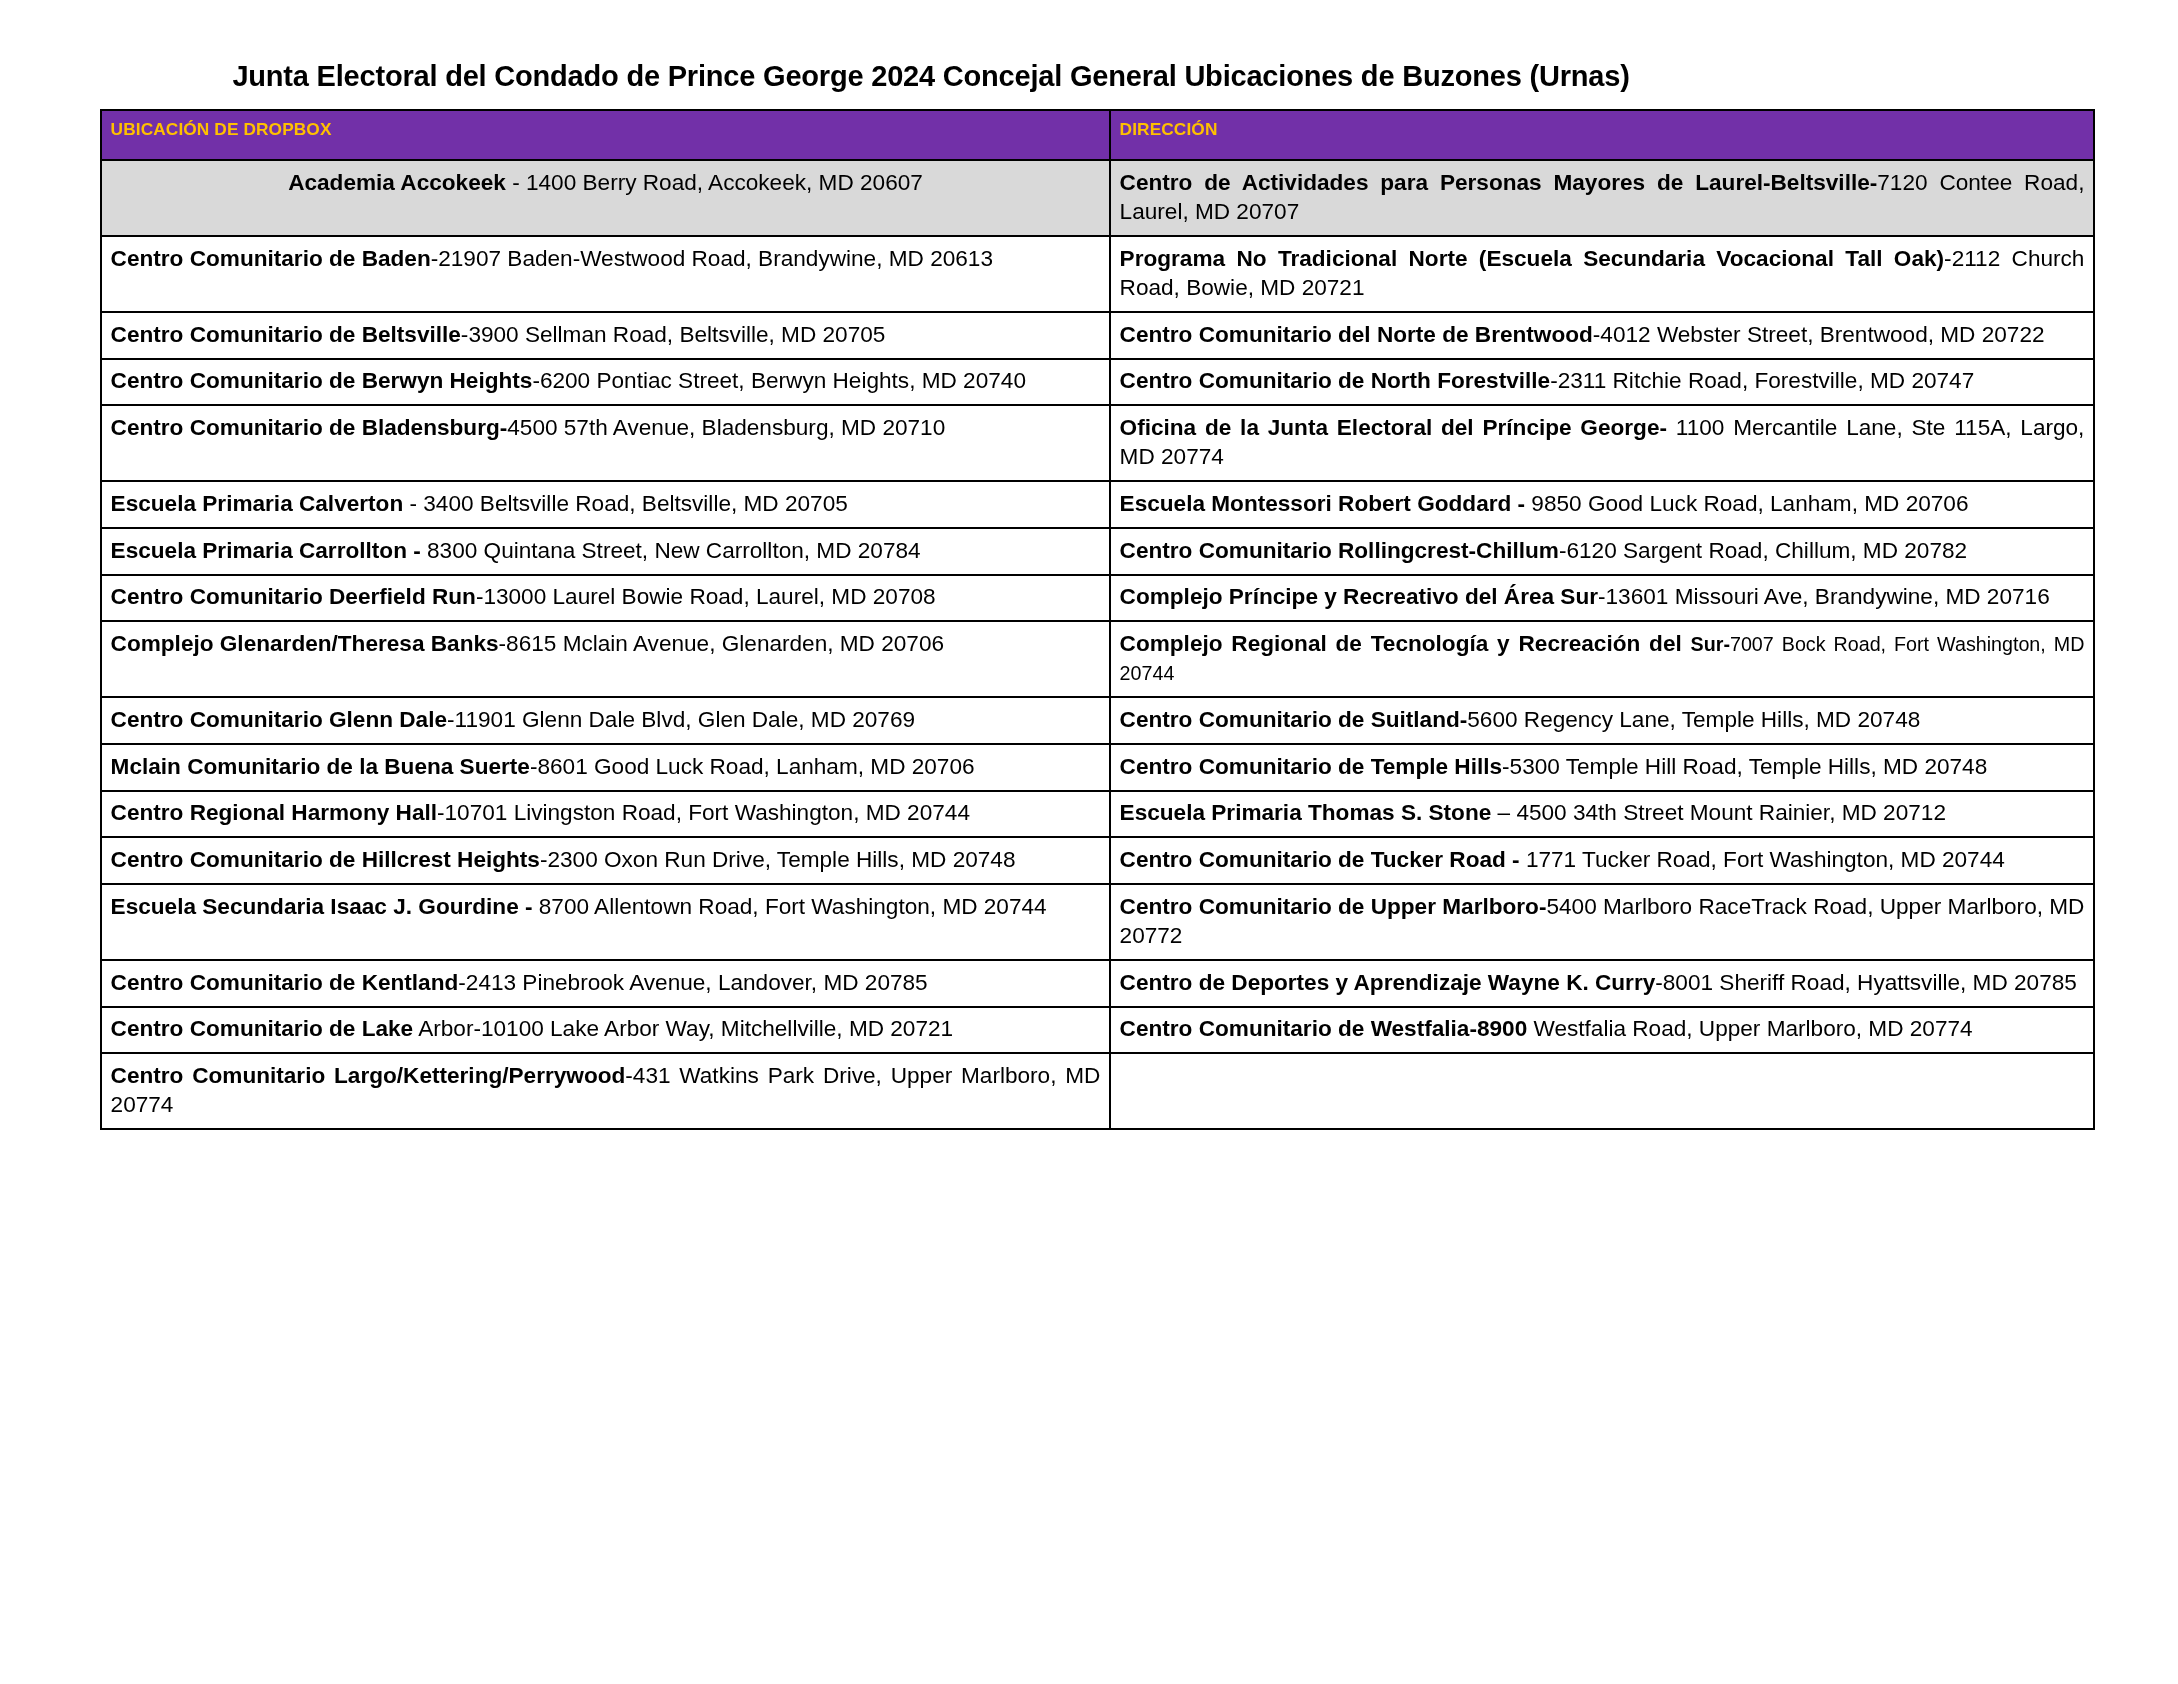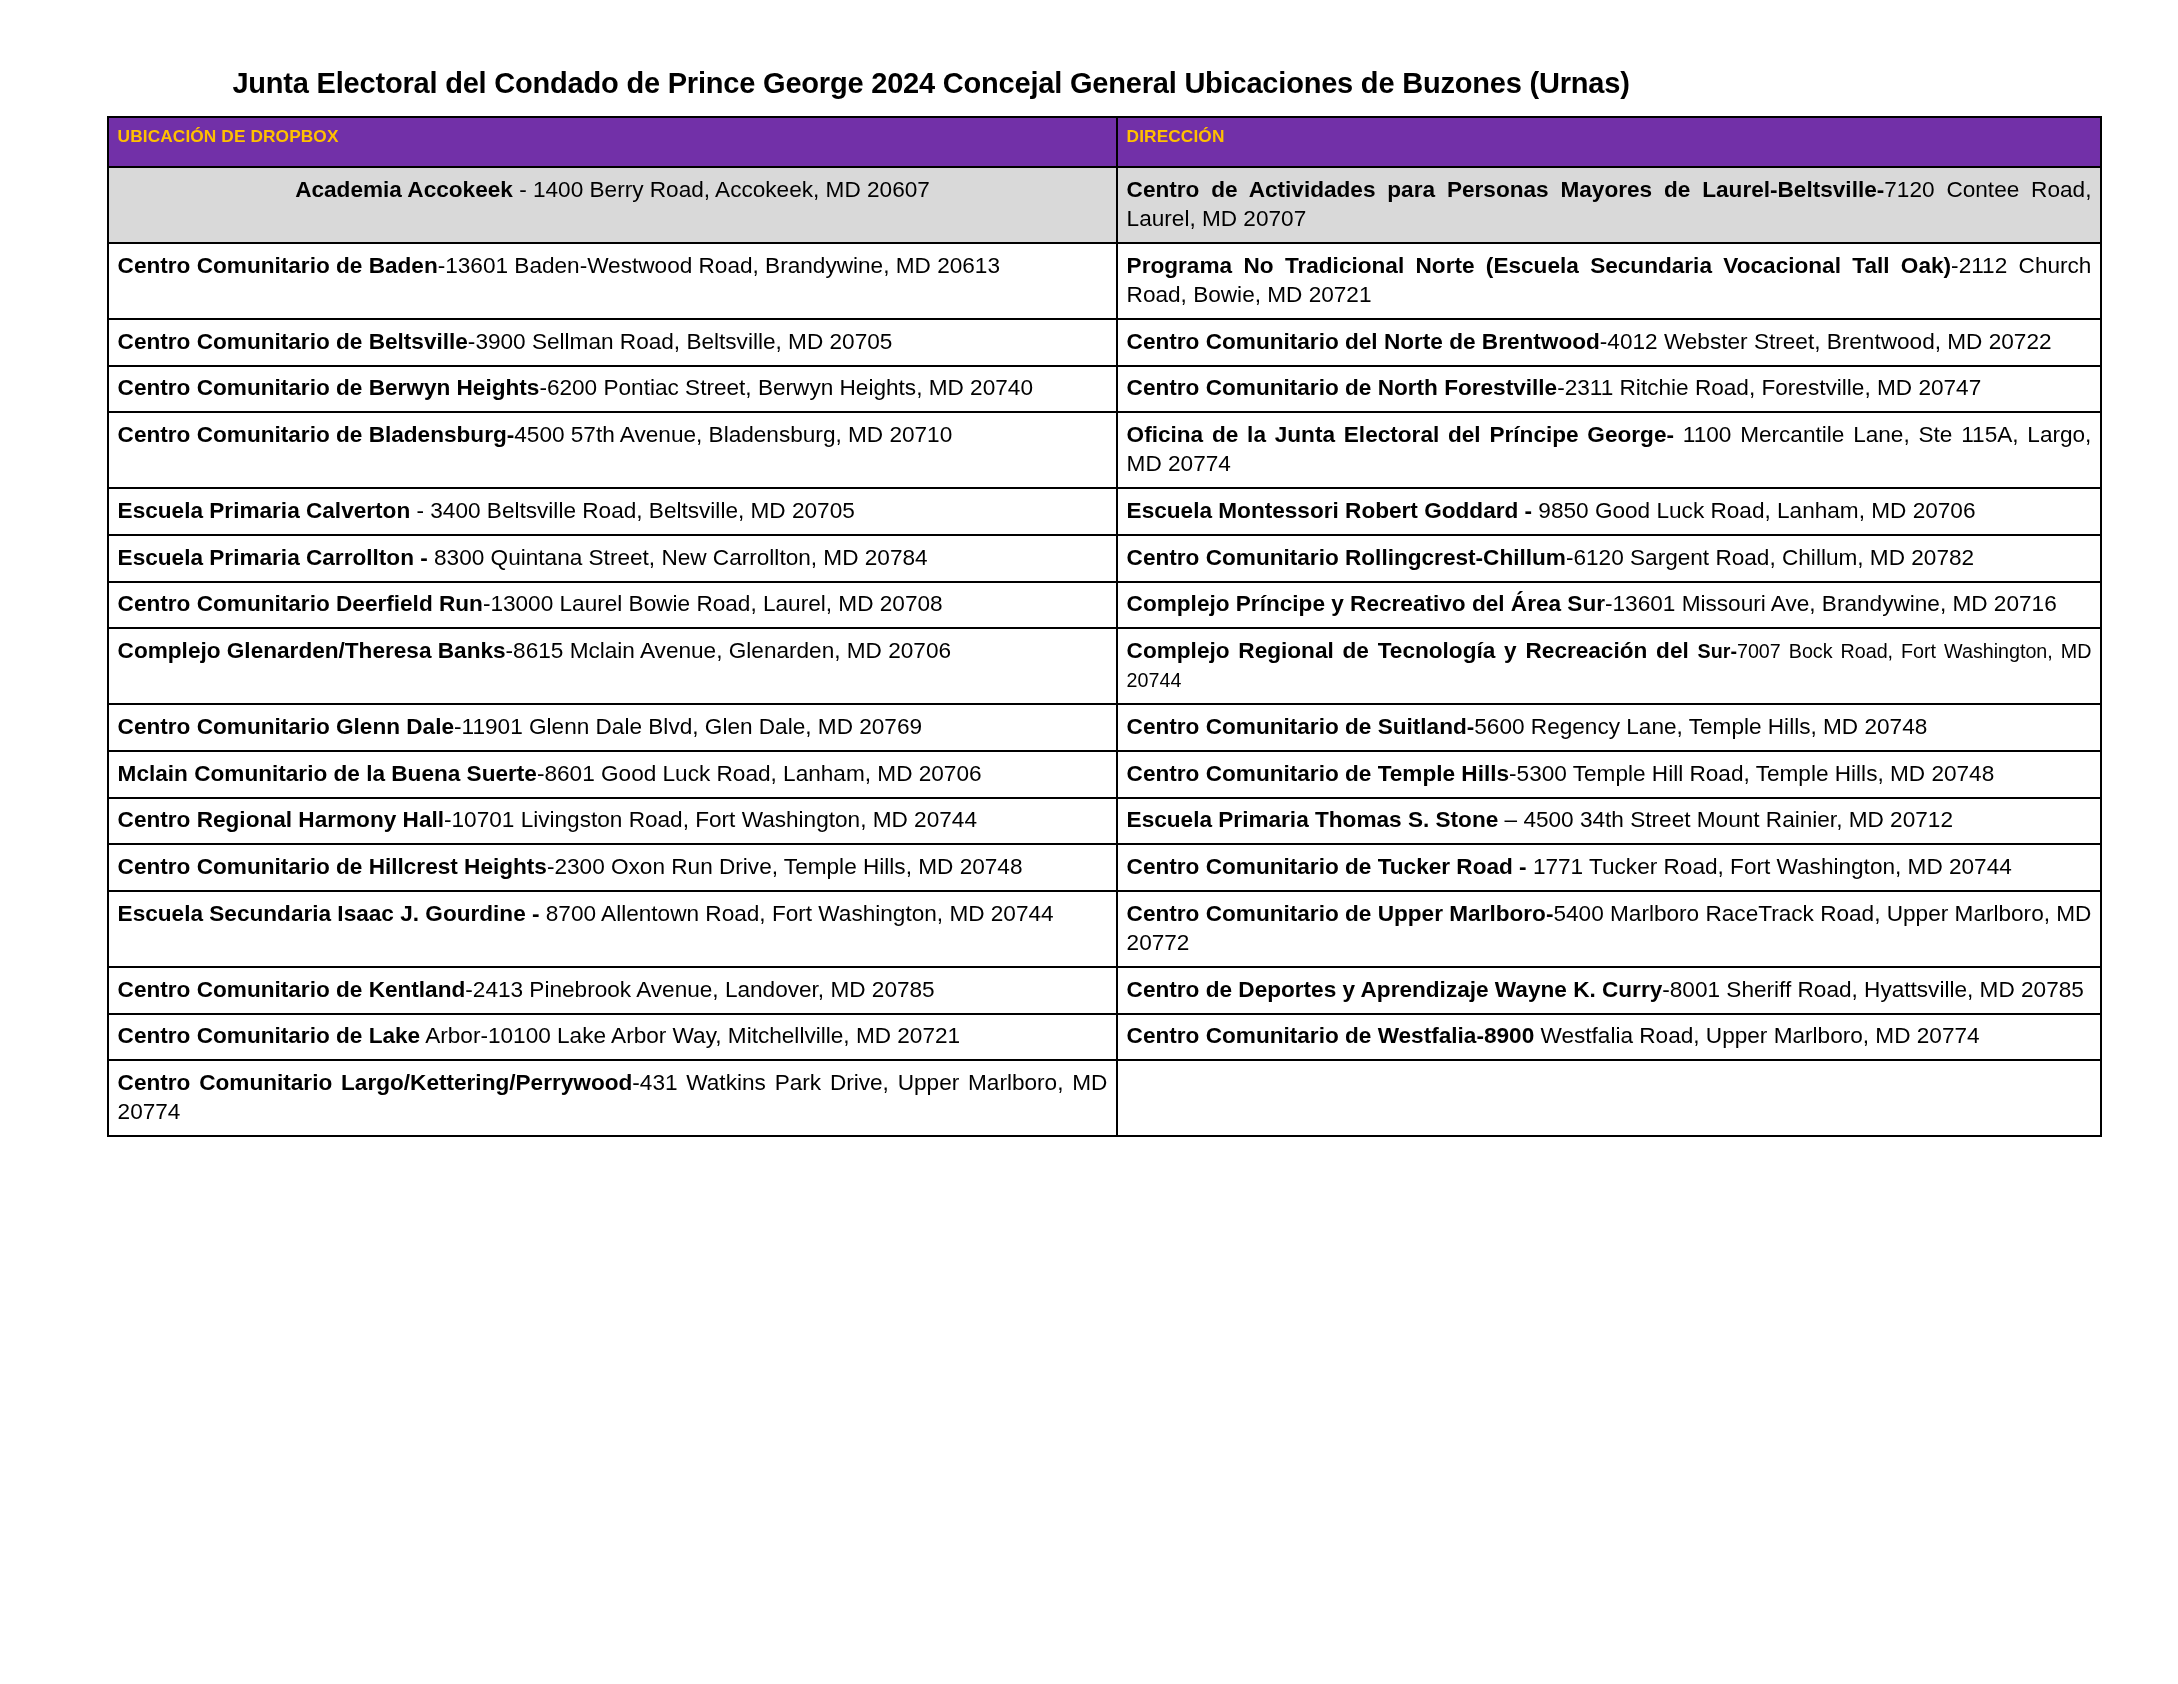--- a/index.html
+++ b/index.html
@@ -13,21 +13,21 @@
     height: 1684px;
     font-family: "Liberation Sans", sans-serif;
     color: #000000;
     -webkit-font-smoothing: antialiased;
   }
   .page {
     position: relative;
     width: 1862px;
     height: 1684px;
     box-sizing: border-box;
-    padding: 7px;
+    padding: 0;
   }
   .doc-title {
     margin: 0;
     padding: 61px 0 0 0;
     text-align: center;
     font-size: 29px;
     font-weight: bold;
     letter-spacing: -0.2px;
     line-height: 1.05;
     font-family: "Liberation Sans", sans-serif;
@@ -99,21 +99,21 @@
           <th>UBICACIÓN DE DROPBOX</th>
           <th>DIRECCIÓN</th>
         </tr>
       </thead>
       <tbody id="table-body">
           <tr class="shaded">
             <td class="nojust"><span class="nm">Academia Accokeek</span><span> - 1400 Berry Road, Accokeek, MD 20607</span></td>
             <td><span class="nm">Centro de Actividades para Personas Mayores de Laurel-Beltsville-</span><span>7120 Contee Road, Laurel, MD 20707</span></td>
           </tr>
           <tr>
-            <td><span class="nm">Centro Comunitario de Baden</span><span>-13601 Baden-Westwood Road, Brandywine, MD 20613</span></td>
+            <td><span class="nm">Centro Comunitario de Baden</span><span>-21907 Baden-Westwood Road, Brandywine, MD 20613</span></td>
             <td><span class="nm">Programa No Tradicional Norte (Escuela Secundaria Vocacional Tall Oak)</span><span>-2112 Church Road, Bowie, MD 20721</span></td>
           </tr>
           <tr>
             <td><span class="nm">Centro Comunitario de Beltsville</span><span>-3900 Sellman Road, Beltsville, MD 20705</span></td>
             <td><span class="nm">Centro Comunitario del Norte de Brentwood</span><span>-4012 Webster Street, Brentwood, MD 20722</span></td>
           </tr>
           <tr>
             <td><span class="nm">Centro Comunitario de Berwyn Heights</span><span>-6200 Pontiac Street, Berwyn Heights, MD 20740</span></td>
             <td><span class="nm">Centro Comunitario de North Forestville</span><span>-2311 Ritchie Road, Forestville, MD 20747</span></td>
           </tr>

